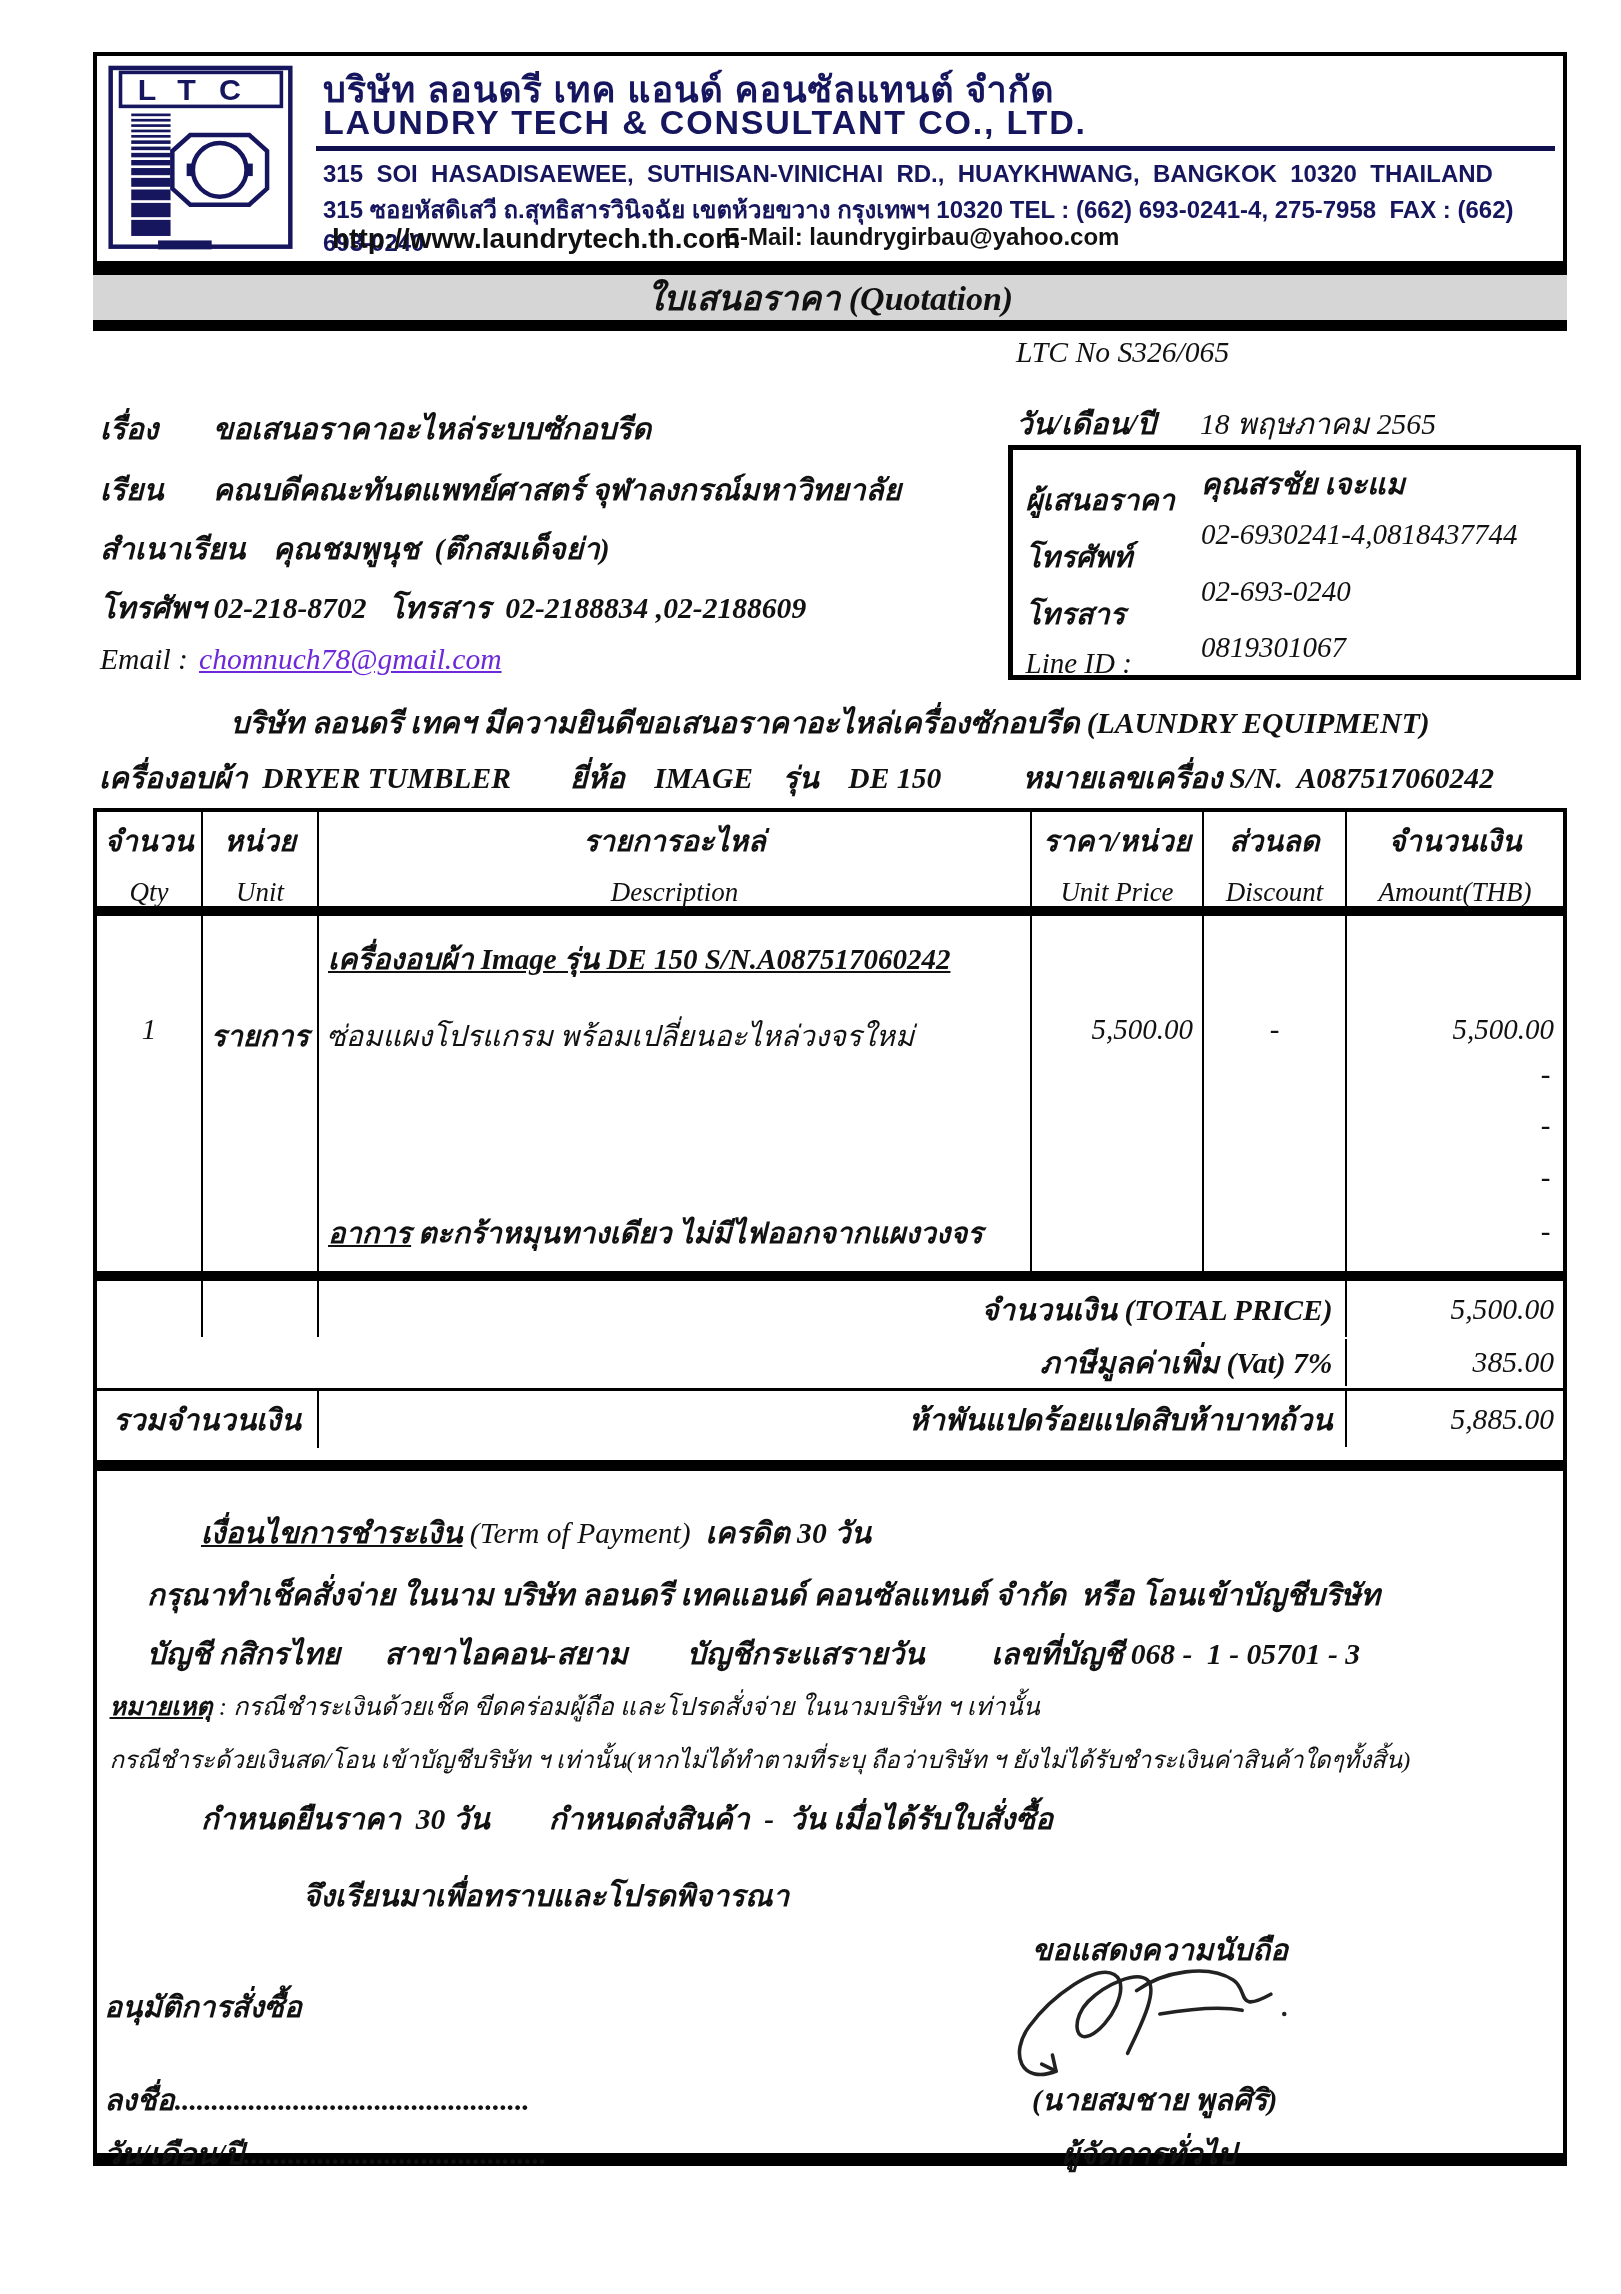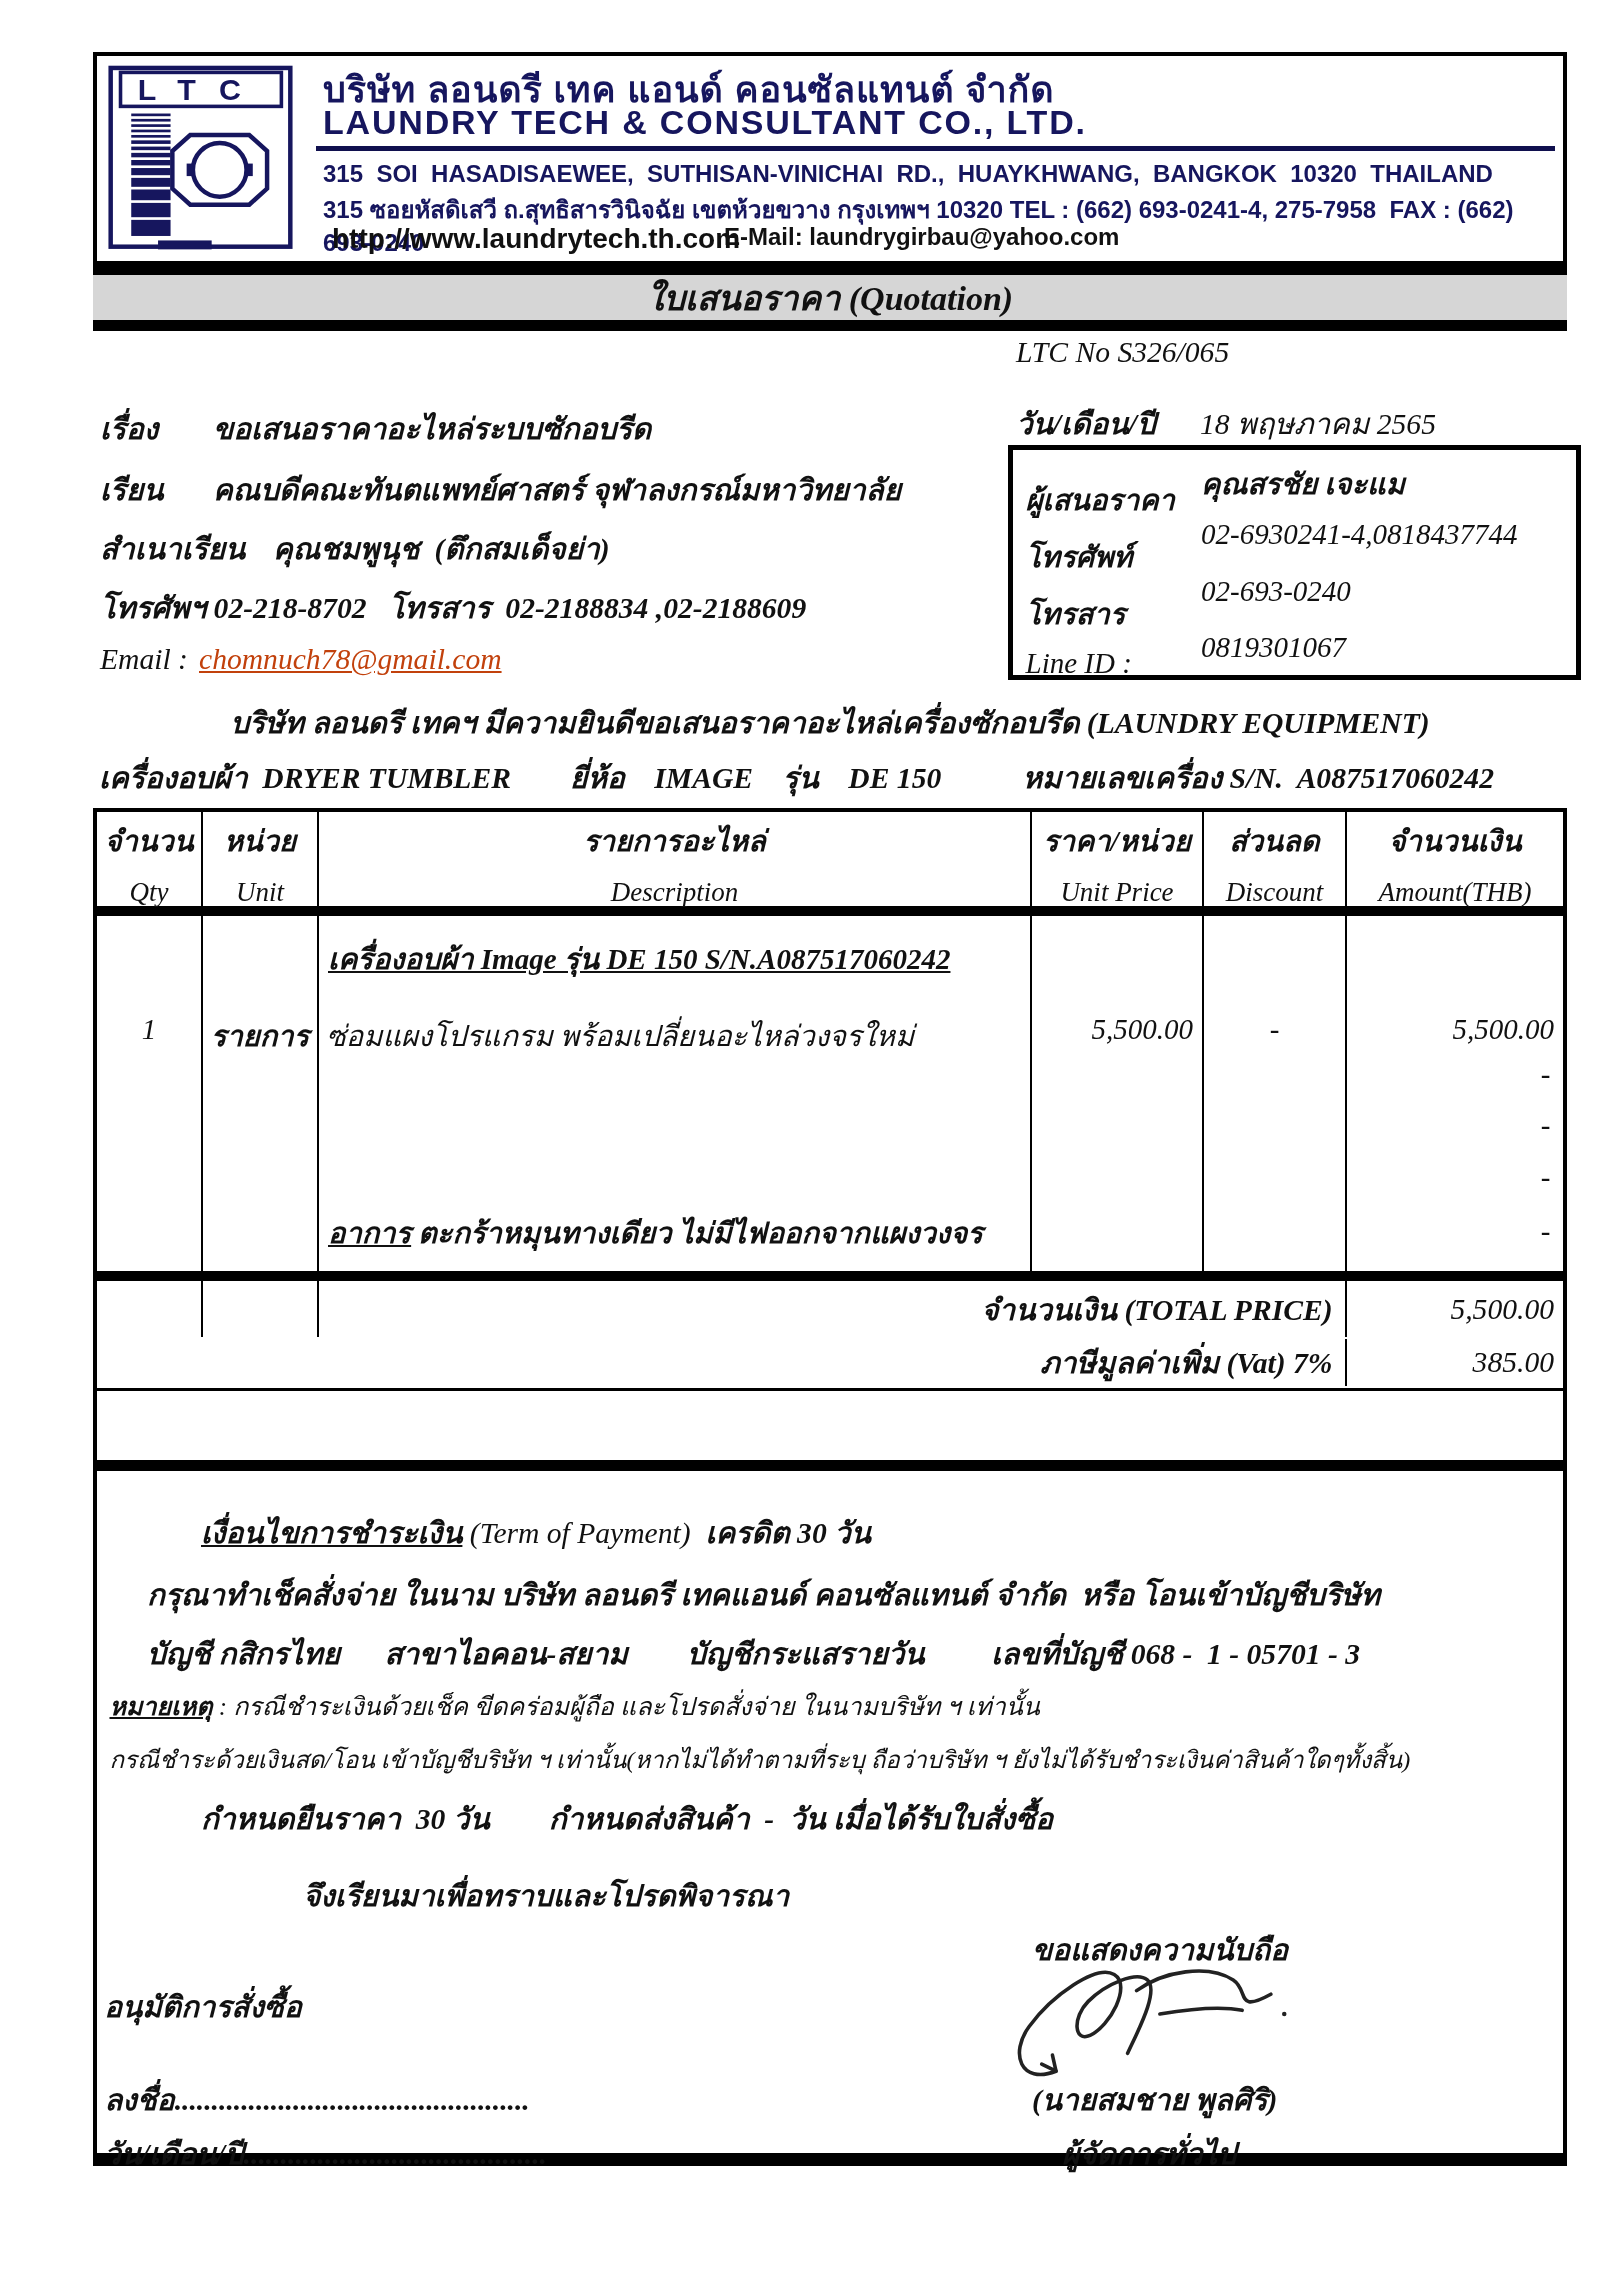--- a/index.html
+++ b/index.html
@@ -20,21 +20,21 @@
   .title-band{left:93px;top:264px;width:1474px;height:45px;background:#d6d6d6;
               border-top:11.6px solid #000;border-bottom:11.6px solid #000;box-sizing:content-box;
               display:flex;align-items:center;justify-content:center;}
   .title-band span{font-size:34px;}
 
   
   .fs33{font-size:29.6px;}
   .contact-box{left:1008px;top:445px;width:573px;height:235px;border:5.4px solid #000;box-sizing:border-box;}
   .contact-label{left:12.5px;font-size:29px;margin-top:16px;}
   .contact-value{left:188px;font-size:29px;}
-  .email-link{color:#c2410c;text-decoration:underline;}
+  .email-link{color:#6d28d9;text-decoration:underline;}
 
   
   .qtable{left:93px;top:808px;width:1474px;height:652px;border:4.5px solid #000;border-bottom:none;box-sizing:border-box;}
   .trow{display:flex;box-sizing:border-box;}
   .tc{box-sizing:border-box;border-right:2.7px solid #000;position:relative;}
   .tc:last-child{border-right:none;}
   .w1{flex:0 0 106px;} .w2{flex:0 0 116px;} .w3{flex:0 0 713px;}
   .w4{flex:0 0 172px;} .w5{flex:0 0 143px;} .w6{flex:1 1 auto;}
   .t-header{height:104px;border-bottom:10.7px solid #000;}
   .t-header .tc{text-align:center;}
@@ -208,20 +208,31 @@
       <div class="tc w1"></div>
       <div class="tc w2"></div>
       <div class="tc lblcell i b fs33" style="flex:0 0 1028px;">
         <span>ภาษีมูลค่าเพิ่ม (Vat) 7%</span>
       </div>
       <div class="tc w6 amtcell i fs33">
         <span>385.00</span>
       </div>
     </div>
 
+    <div class="trow t-grand">
+      <div class="tc gl i b fs33" style="flex:0 0 222px;">
+        <span>รวมจำนวนเงิน</span>
+      </div>
+      <div class="tc lblcell t-total i b fs33" style="flex:0 0 1028px;border-right:2.7px solid #000;display:flex;align-items:center;justify-content:flex-end;padding-right:12.5px;">
+        <span>ห้าพันแปดร้อยแปดสิบห้าบาทถ้วน</span>
+      </div>
+      <div class="tc w6 i fs33" style="display:flex;align-items:center;justify-content:flex-end;padding-right:9px;">
+        <span>5,885.00</span>
+      </div>
+    </div>
   </div>
 
   <div class="abs terms-box">
     <div class="abs" style="left:104px;top:38px;">
       <span class="i b u fs33">เงื่อนไขการชำระเงิน</span><span class="i fs33 pre"> (Term of Payment)  </span><span class="i b fs33">เครดิต 30 วัน</span>
     </div>
     <div class="abs i b fs33 pre" style="left:50px;top:100px;">กรุณาทำเช็คสั่งจ่าย ในนาม บริษัท ลอนดรี เทคแอนด์ คอนซัลแทนต์ จำกัด  หรือ โอนเข้าบัญชีบริษัท</div>
     <div class="abs i b fs33 pre" style="left:50px;top:159px;">บัญชี กสิกรไทย      สาขาไอคอน-สยาม        บัญชีกระแสรายวัน         เลขที่บัญชี 068 -  1 - 05701 - 3</div>
     <div class="abs i fs27 pre" style="left:12.5px;top:269px;">กรณีชำระด้วยเงินสด/โอน เข้าบัญชีบริษัท ฯ เท่านั้น(หากไม่ได้ทำตามที่ระบุ ถือว่าบริษัท ฯ ยังไม่ได้รับชำระเงินค่าสินค้าใดๆทั้งสิ้น)</div>
     <div class="abs" style="left:12.5px;top:215px;">

